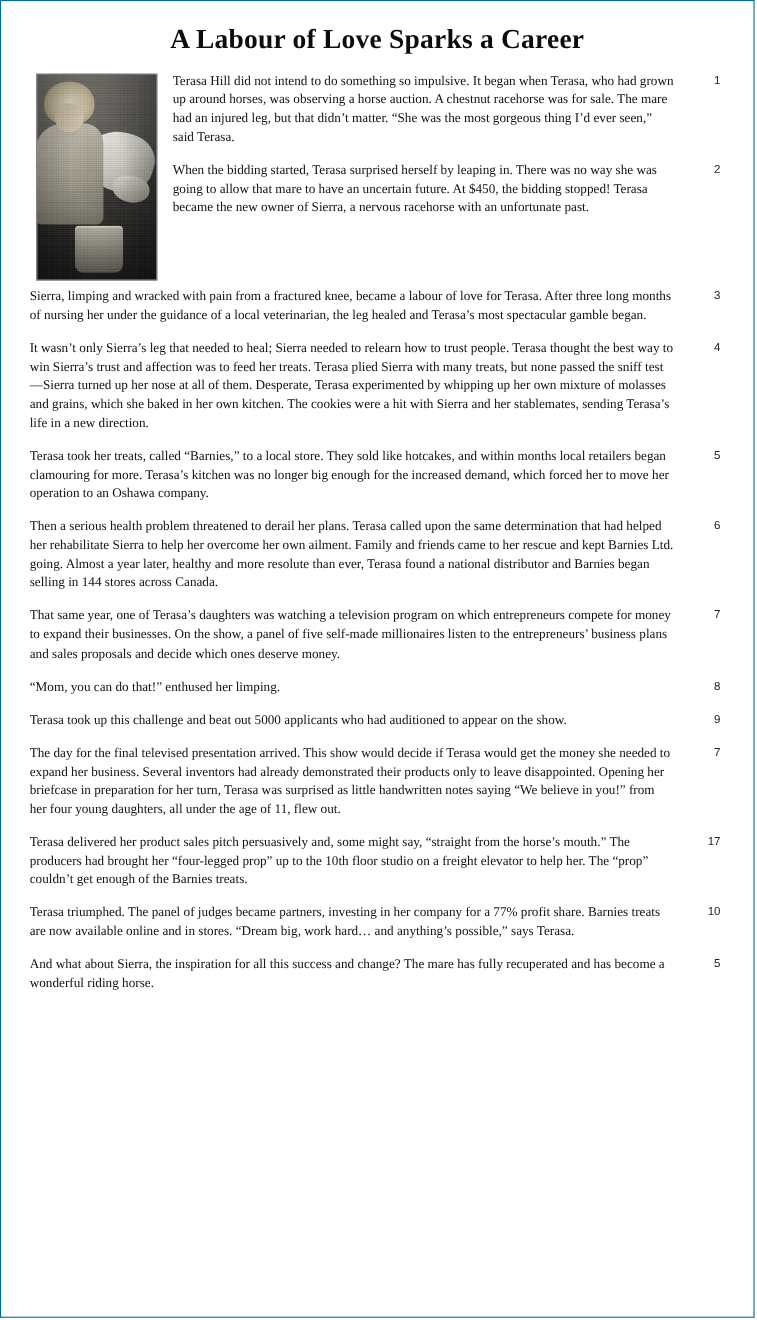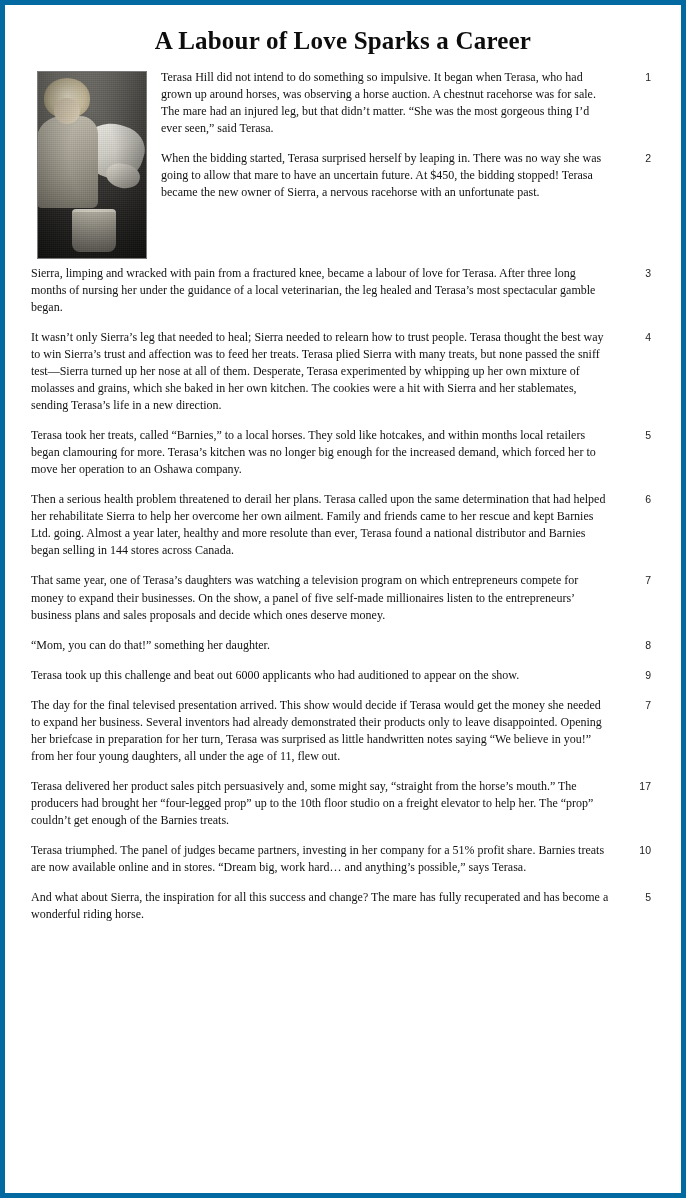--- a/index.html
+++ b/index.html
@@ -11,21 +11,21 @@
     width: 688px;
     height: 1200px;
     font-family: "Liberation Serif", serif;
     color: #000000;
     overflow: hidden;
   }
   .page {
     position: relative;
     width: 686px;
     height: 1198px;
-    border: 5px solid #0369a1;
+    border: 1px solid #0369a1;
     box-sizing: border-box;
     background: #ffffff;
   }
   .inner {
     padding: 18px 26px 10px 26px;
     box-sizing: border-box;
   }
   .title {
     text-align: center;
     font-family: "Liberation Serif", serif;
@@ -183,56 +183,56 @@
         <p class="para">Sierra, limping and wracked with pain from a fractured knee, became a labour of love for Terasa. After three long months of nursing her under the guidance of a local veterinarian, the leg healed and Terasa’s most spectacular gamble began.</p>
       </div>
 
       <div class="para-row">
         <div class="num">4</div>
         <p class="para">It wasn’t only Sierra’s leg that needed to heal; Sierra needed to relearn how to trust people. Terasa thought the best way to win Sierra’s trust and affection was to feed her treats. Terasa plied Sierra with many treats, but none passed the sniff test—Sierra turned up her nose at all of them. Desperate, Terasa experimented by whipping up her own mixture of molasses and grains, which she baked in her own kitchen. The cookies were a hit with Sierra and her stablemates, sending Terasa’s life in a new direction.</p>
       </div>
 
       <div class="para-row">
         <div class="num">5</div>
-        <p class="para">Terasa took her treats, called “Barnies,” to a local horses. They sold like hotcakes, and within months local retailers began clamouring for more. Terasa’s kitchen was no longer big enough for the increased demand, which forced her to move her operation to an Oshawa company.</p>
+        <p class="para">Terasa took her treats, called “Barnies,” to a local store. They sold like hotcakes, and within months local retailers began clamouring for more. Terasa’s kitchen was no longer big enough for the increased demand, which forced her to move her operation to an Oshawa company.</p>
       </div>
 
       <div class="para-row">
         <div class="num">6</div>
         <p class="para">Then a serious health problem threatened to derail her plans. Terasa called upon the same determination that had helped her rehabilitate Sierra to help her overcome her own ailment. Family and friends came to her rescue and kept Barnies Ltd. going. Almost a year later, healthy and more resolute than ever, Terasa found a national distributor and Barnies began selling in 144 stores across Canada.</p>
       </div>
 
       <div class="para-row">
         <div class="num">7</div>
         <p class="para">That same year, one of Terasa’s daughters was watching a television program on which entrepreneurs compete for money to expand their businesses. On the show, a panel of five self-made millionaires listen to the entrepreneurs’ business plans and sales proposals and decide which ones deserve money.</p>
       </div>
 
       <div class="para-row">
         <div class="num">8</div>
-        <p class="para">“Mom, you can do that!” something her daughter.</p>
+        <p class="para">“Mom, you can do that!” enthused her limping.</p>
       </div>
 
       <div class="para-row">
         <div class="num">9</div>
-        <p class="para">Terasa took up this challenge and beat out 6000 applicants who had auditioned to appear on the show.</p>
+        <p class="para">Terasa took up this challenge and beat out 5000 applicants who had auditioned to appear on the show.</p>
       </div>
 
       <div class="para-row">
         <div class="num">7</div>
         <p class="para">The day for the final televised presentation arrived. This show would decide if Terasa would get the money she needed to expand her business. Several inventors had already demonstrated their products only to leave disappointed. Opening her briefcase in preparation for her turn, Terasa was surprised as little handwritten notes saying “We believe in you!” from her four young daughters, all under the age of 11, flew out.</p>
       </div>
 
       <div class="para-row">
         <div class="num">17</div>
         <p class="para">Terasa delivered her product sales pitch persuasively and, some might say, “straight from the horse’s mouth.” The producers had brought her “four-legged prop” up to the 10th floor studio on a freight elevator to help her. The “prop” couldn’t get enough of the Barnies treats.</p>
       </div>
 
       <div class="para-row">
         <div class="num">10</div>
-        <p class="para">Terasa triumphed. The panel of judges became partners, investing in her company for a 51% profit share. Barnies treats are now available online and in stores. “Dream big, work hard… and anything’s possible,” says Terasa.</p>
+        <p class="para">Terasa triumphed. The panel of judges became partners, investing in her company for a 77% profit share. Barnies treats are now available online and in stores. “Dream big, work hard… and anything’s possible,” says Terasa.</p>
       </div>
 
       <div class="para-row">
         <div class="num">5</div>
         <p class="para">And what about Sierra, the inspiration for all this success and change? The mare has fully recuperated and has become a wonderful riding horse.</p>
       </div>
 
     </div>
   </div>
 </div>

